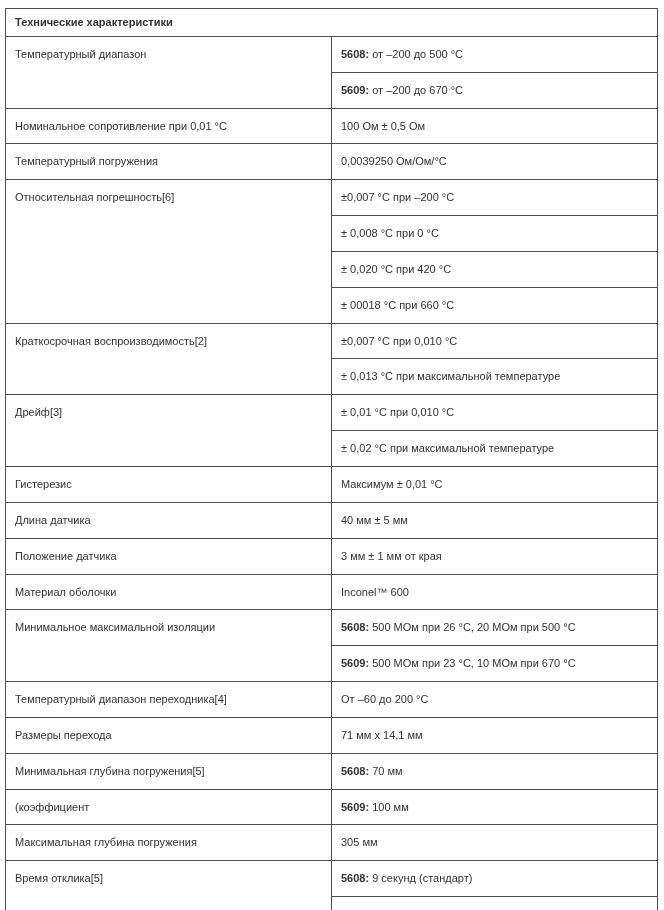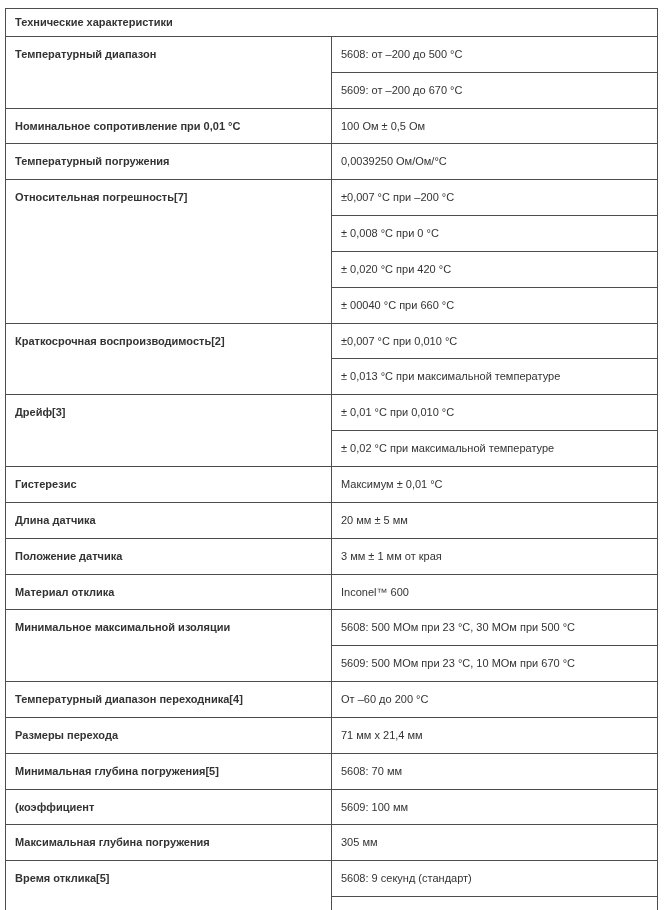--- a/index.html
+++ b/index.html
@@ -30,29 +30,29 @@
     text-align: left;
     box-sizing: border-box;
   }
   table.spec-table th.table-title {
     font-weight: bold;
     padding: 6px 9px;
     color: #333333;
   }
   td.label-cell {
     width: 195px;
-    font-weight: bold;
+    font-weight: normal;
     padding: 10px 10px 10px 9px;
   }
   td.value-cell {
     padding: 10px 10px 10px 9px;
     font-weight: normal;
   }
   td.value-cell strong {
-    font-weight: normal;
+    font-weight: bold;
   }
 </style>
 </head>
 <body>
 
 <div class="page">
   <table class="spec-table">
     <thead>
       <tr>
         <th class="table-title" colspan="2">Технические характеристики</th>
@@ -68,31 +68,31 @@
         </tr>
         <tr>
           <td class="label-cell" rowspan="1">Номинальное сопротивление при 0,01 °C</td>
           <td class="value-cell">100 Ом ± 0,5 Ом</td>
         </tr>
         <tr>
           <td class="label-cell" rowspan="1">Температурный погружения</td>
           <td class="value-cell">0,0039250 Ом/Ом/°C</td>
         </tr>
         <tr>
-          <td class="label-cell" rowspan="4">Относительная погрешность[7]</td>
+          <td class="label-cell" rowspan="4">Относительная погрешность[6]</td>
           <td class="value-cell">±0,007 °C при –200 °C</td>
         </tr>
         <tr>
           <td class="value-cell">± 0,008 °C при 0 °C</td>
         </tr>
         <tr>
           <td class="value-cell">± 0,020 °C при 420 °C</td>
         </tr>
         <tr>
-          <td class="value-cell">± 00040 °C при 660 °C</td>
+          <td class="value-cell">± 00018 °C при 660 °C</td>
         </tr>
         <tr>
           <td class="label-cell" rowspan="2">Краткосрочная воспроизводимость[2]</td>
           <td class="value-cell">±0,007 °C при 0,010 °C</td>
         </tr>
         <tr>
           <td class="value-cell">± 0,013 °C при максимальной температуре</td>
         </tr>
         <tr>
           <td class="label-cell" rowspan="2">Дрейф[3]</td>
@@ -100,44 +100,44 @@
         </tr>
         <tr>
           <td class="value-cell">± 0,02 °C при максимальной температуре</td>
         </tr>
         <tr>
           <td class="label-cell" rowspan="1">Гистерезис</td>
           <td class="value-cell">Максимум ± 0,01 °C</td>
         </tr>
         <tr>
           <td class="label-cell" rowspan="1">Длина датчика</td>
-          <td class="value-cell">20 мм ± 5 мм</td>
+          <td class="value-cell">40 мм ± 5 мм</td>
         </tr>
         <tr>
           <td class="label-cell" rowspan="1">Положение датчика</td>
           <td class="value-cell">3 мм ± 1 мм от края</td>
         </tr>
         <tr>
-          <td class="label-cell" rowspan="1">Материал отклика</td>
+          <td class="label-cell" rowspan="1">Материал оболочки</td>
           <td class="value-cell">Inconel™ 600</td>
         </tr>
         <tr>
           <td class="label-cell" rowspan="2">Минимальное максимальной изоляции</td>
-          <td class="value-cell"><strong>5608:</strong><span> 500 МОм при 23 °C, 30 МОм при 500 °C</span></td>
+          <td class="value-cell"><strong>5608:</strong><span> 500 МОм при 26 °C, 20 МОм при 500 °C</span></td>
         </tr>
         <tr>
           <td class="value-cell"><strong>5609:</strong><span> 500 МОм при 23 °C, 10 МОм при 670 °C</span></td>
         </tr>
         <tr>
           <td class="label-cell" rowspan="1">Температурный диапазон переходника[4]</td>
           <td class="value-cell">От –60 до 200 °C</td>
         </tr>
         <tr>
           <td class="label-cell" rowspan="1">Размеры перехода</td>
-          <td class="value-cell">71 мм x 21,4 мм</td>
+          <td class="value-cell">71 мм x 14,1 мм</td>
         </tr>
         <tr>
           <td class="label-cell" rowspan="1">Минимальная глубина погружения[5]</td>
           <td class="value-cell"><strong>5608:</strong><span> 70 мм</span></td>
         </tr>
         <tr>
           <td class="label-cell" rowspan="1">(коэффициент</td>
           <td class="value-cell"><strong>5609:</strong><span> 100 мм</span></td>
         </tr>
         <tr>

